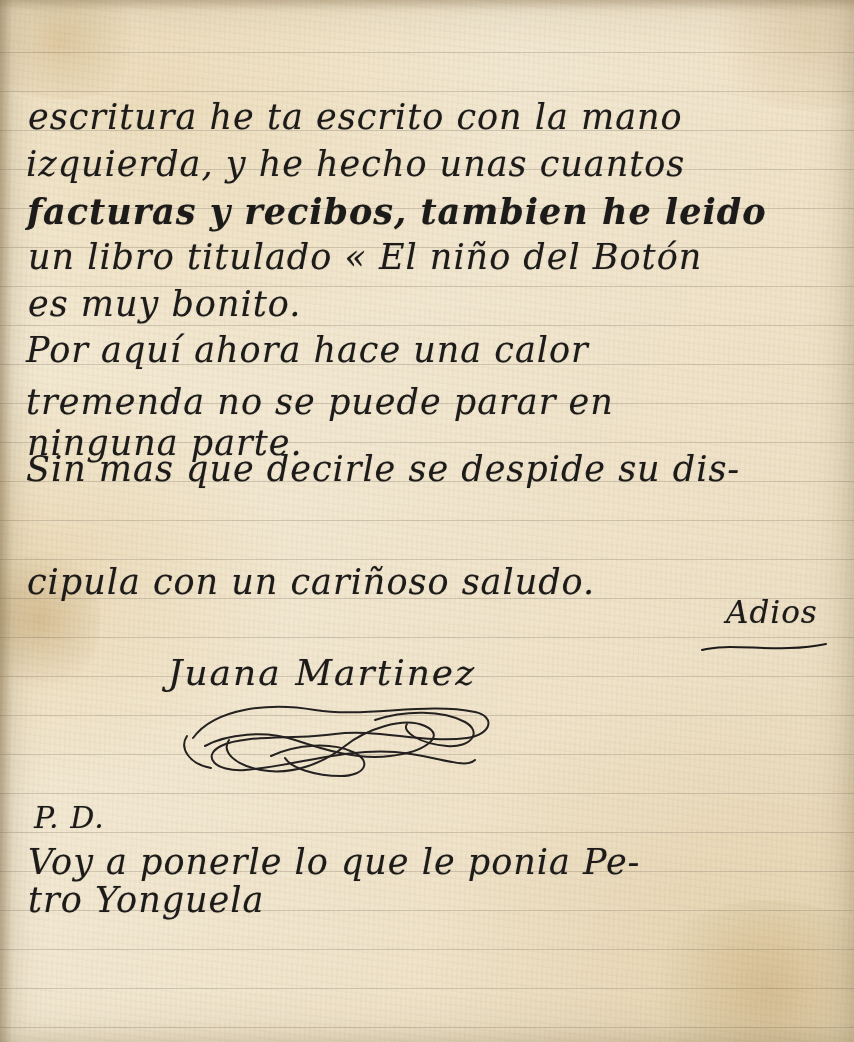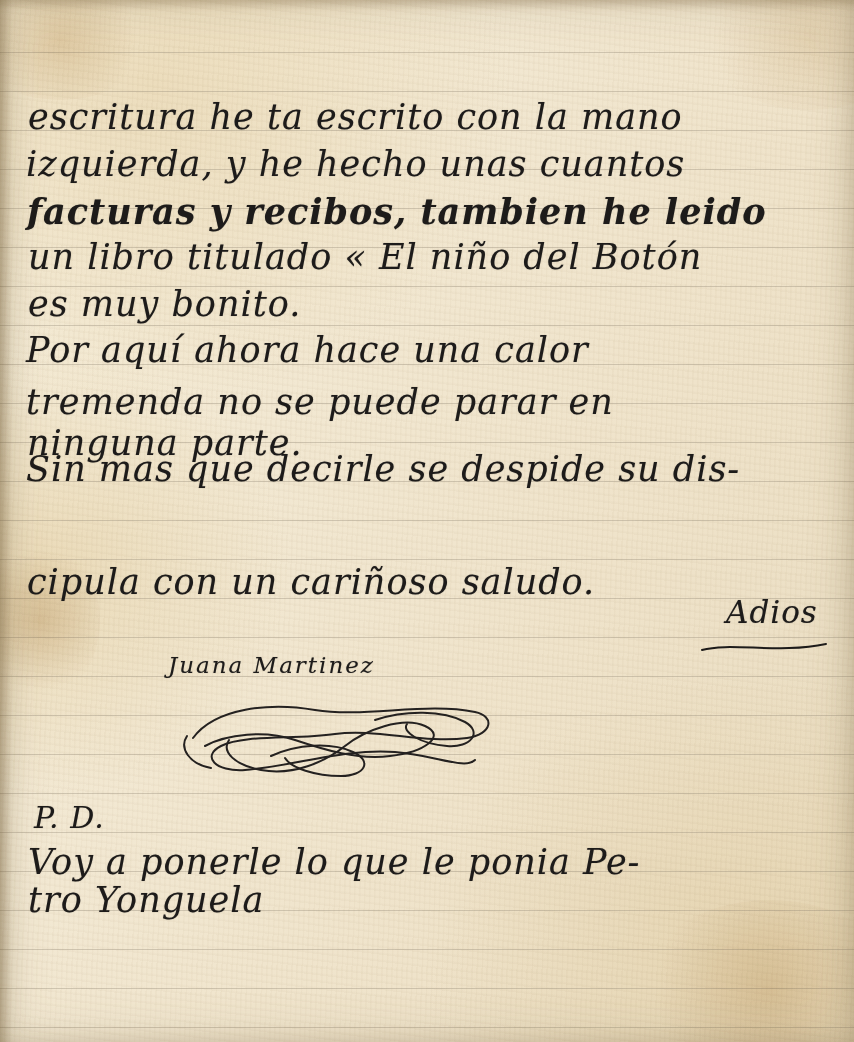--- a/index.html
+++ b/index.html
@@ -88,21 +88,21 @@
     font-style: italic;
     white-space: nowrap;
     letter-spacing: 1px;
     text-shadow: 0 0 1px rgba(30,28,26,0.35);
   }
   .body-line {
     font-size: 35px;
     line-height: 1;
   }
   .sig-name {
-    font-size: 23px;
+    font-size: 36px;
     letter-spacing: 2px;
   }
   .short-sig {
     font-size: 31px;
   }
   .pd-label {
     font-size: 30px;
   }
   .flourish {
     position: absolute;

